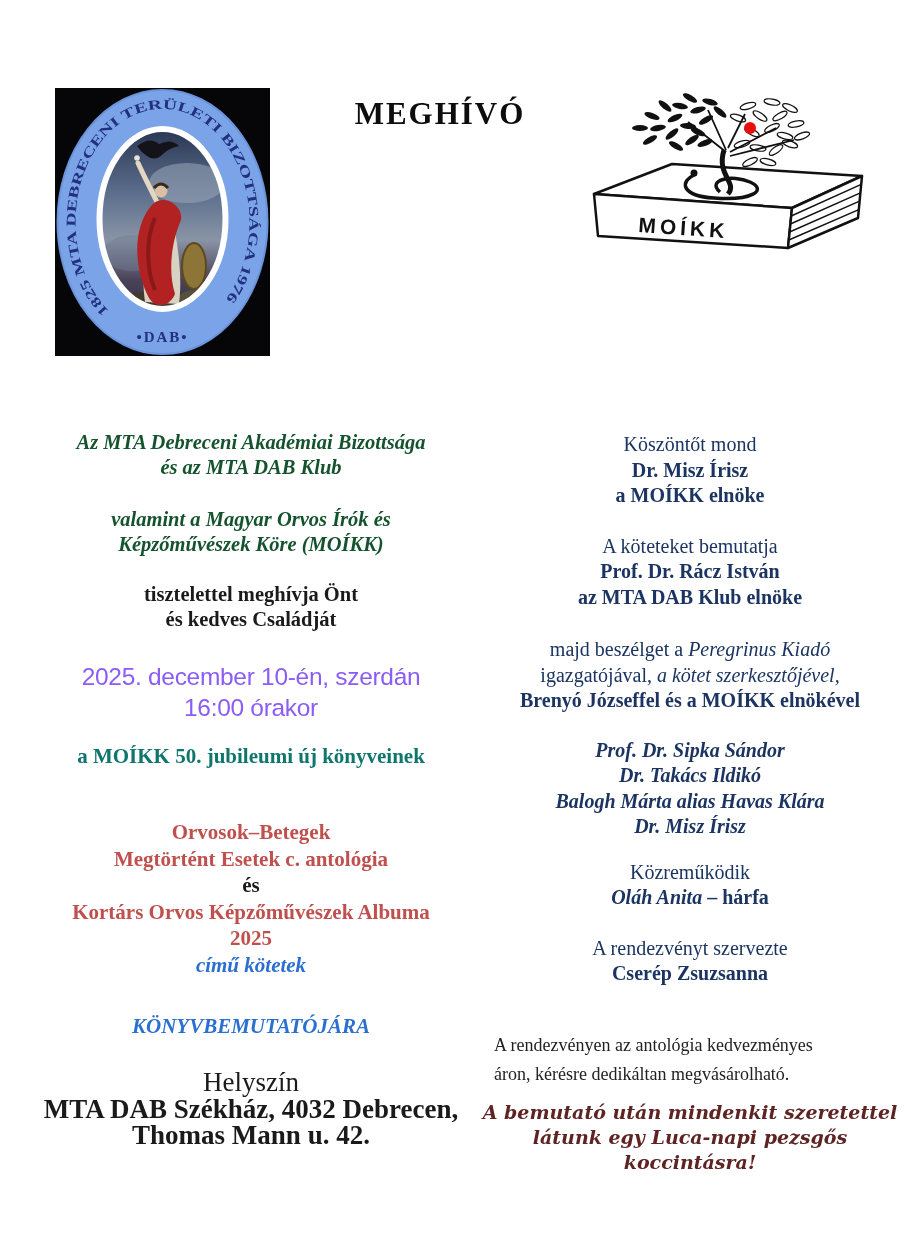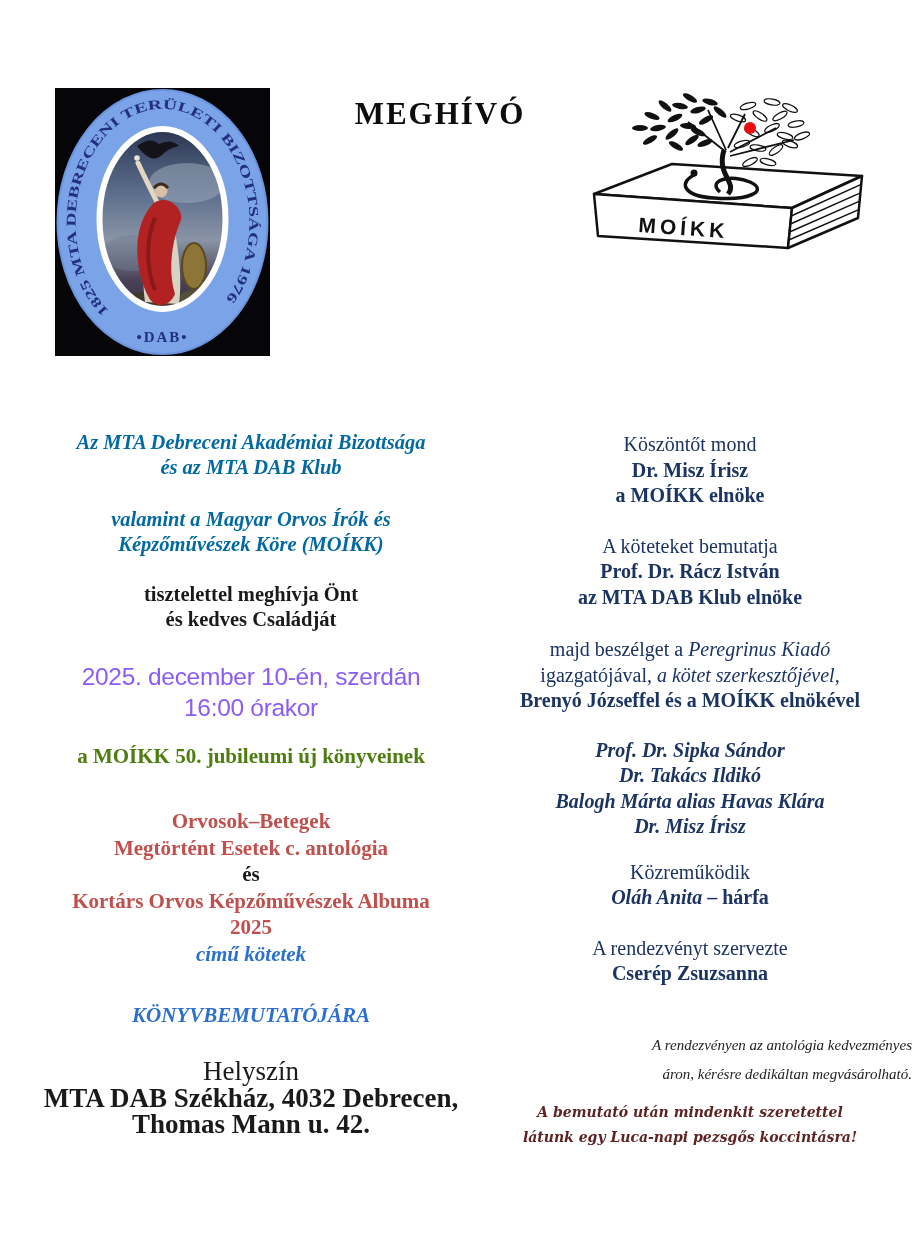--- a/index.html
+++ b/index.html
@@ -10,46 +10,46 @@
   .title{position:absolute;left:300px;top:96px;width:280px;margin:0;text-align:center;
          font-size:31px;font-weight:bold;letter-spacing:2px;color:#0d0d0d;}
   .dab-logo{position:absolute;left:55px;top:88px;width:215px;height:268px;}
   .moikk-logo{position:absolute;left:580px;top:88px;width:290px;height:180px;}
 
   
   .col{position:absolute;text-align:center;}
   .left-col{left:40px;top:430px;width:422px;font-size:20.5px;line-height:25px;}
   .right-col{left:468px;top:432px;width:444px;font-size:20px;line-height:25.5px;color:#1b3461;}
 
-  .maroon{color:#0369a1;}
+  .maroon{color:#14532d;}
   .blk{color:#1a1a1a;}
   .red{color:#c0504d;}
   .blue-it{color:#2b6fd0;}
   .it{font-style:italic;}
 
   .b-intro1{font-weight:bold;font-style:italic;margin-bottom:27px;}
   .b-intro2{font-weight:bold;font-style:italic;margin-bottom:25px;}
   .b-invite{font-weight:bold;margin-bottom:29px;}
   .b-date{font-family:"Liberation Sans",sans-serif;font-size:24.5px;line-height:31px;
           color:#8b5cf6;margin-bottom:21px;letter-spacing:-0.3px;}
-  .b-jub{font-size:21px;font-weight:bold;color:#4d7c0f;margin-bottom:39px;}
+  .b-jub{font-size:21px;font-weight:bold;color:#0f766e;margin-bottom:50px;}
   .b-titles{font-size:21px;line-height:26.5px;font-weight:bold;margin-bottom:35px;}
   .b-luca{font-size:21px;line-height:26px;font-weight:bold;font-style:italic;color:#2b6fd0;margin-bottom:30px;}
   .b-venue{font-size:27px;line-height:26.5px;}
   .venue-bold{font-weight:bold;}
   .b-greet{margin-bottom:25px;}
   .b-present{margin-bottom:27px;}
   .b-talk{margin-bottom:24px;}
   .b-readers{margin-bottom:20px;}
   .readers-names{font-weight:bold;font-style:italic;}
   .b-contrib{margin-bottom:25px;}
   .b-organizer{margin-bottom:44px;}
-  .b-note{font-style:italic;font-size:15px;line-height:29px;text-align:right;
+  .b-note{font-size:18px;line-height:29px;text-align:left;
           padding-left:26px;color:#222222;margin-bottom:11px;}
-  .b-closing{font-family:"DejaVu Serif",serif;font-size:14px;line-height:25px;
+  .b-closing{font-family:"DejaVu Serif",serif;font-size:19px;line-height:25px;
              font-weight:bold;font-style:italic;color:#5d2423;}
   .name-bold{font-weight:bold;}
 </style>
 </head>
 <body>
 
 <div class="page">
 
   <div class="dab-logo">
     <svg width="215" height="268" viewBox="0 0 215 268">

